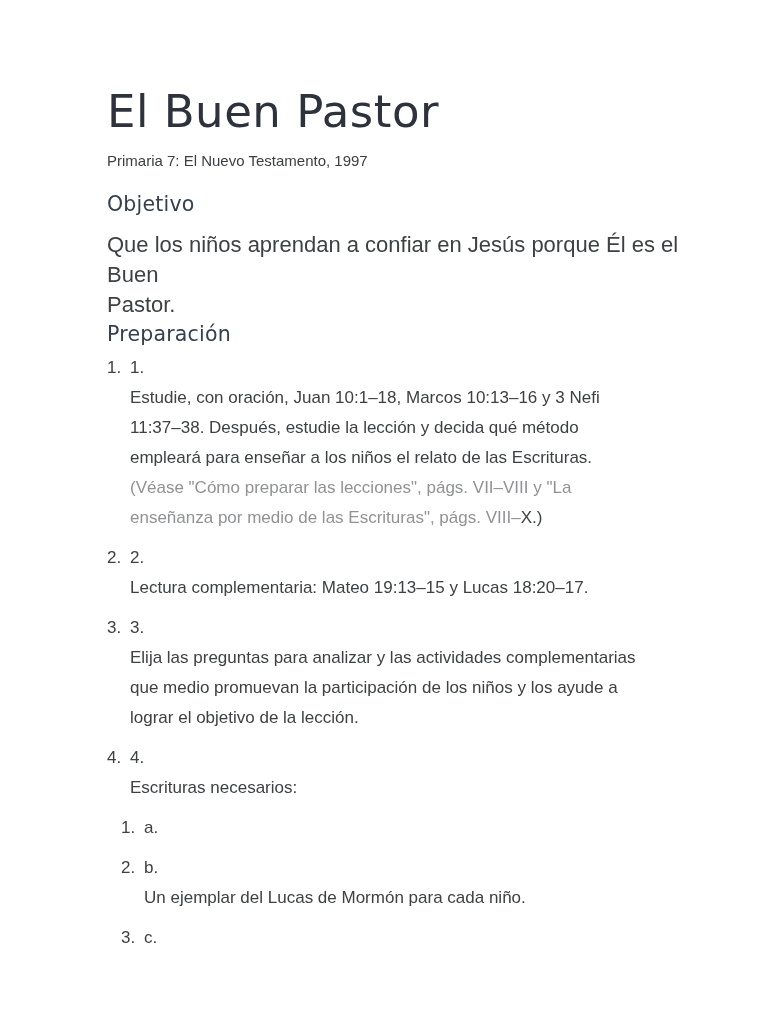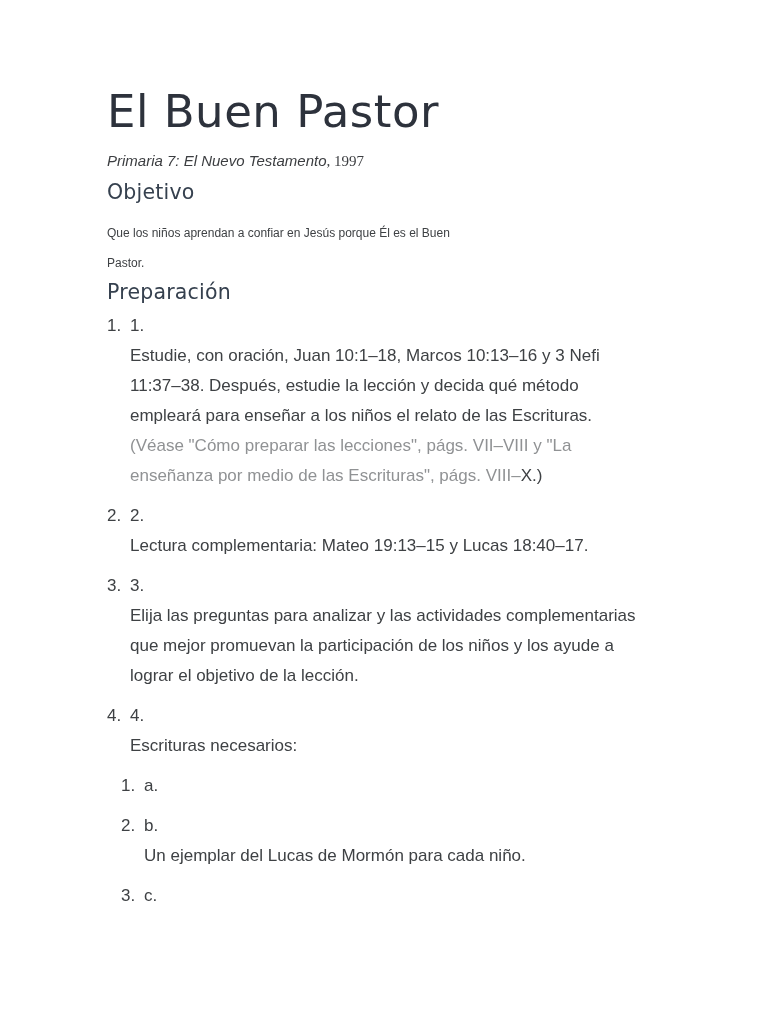--- a/index.html
+++ b/index.html
@@ -24,34 +24,34 @@
     letter-spacing: 0.5px;
     color: #2d323c;
     font-family: "DejaVu Sans", "Liberation Sans", sans-serif;
   }
   .doc-source {
     margin-top: 12px;
     font-size: 15px;
     line-height: 22px;
     color: #3c3e41;
   }
-  .doc-source .src-italic { font-style: italic; }
-  .doc-source .src-year { font-style: normal; font-family: Liberation Serif, serif; }
+  .doc-source .src-italic { }
+  .doc-source .src-year { font-style: normal; }
   .section-heading {
     font-size: 20.5px;
     line-height: 28px;
     font-weight: 400;
     color: #35404e;
     font-family: "DejaVu Sans", "Liberation Sans", sans-serif;
     letter-spacing: 0.2px;
   }
-  .h-objetivo { margin-top: 6px; }
+  .h-objetivo { margin-top: 18px; }
   .h-preparacion { }
   .body-text {
-    font-size: 12px;
+    font-size: 22px;
     line-height: 30px;
     color: #3e4144;
     white-space: pre-line;
     max-width: 590px;
   }
   .objective-para { margin-top: 12px; }
   .prep-list {
     list-style: none;
     margin-top: 5px;
   }
@@ -109,28 +109,28 @@
       <span class="item-text"><span>Estudie, con oración, Juan 10:1–18, Marcos 10:13–16 y 3 Nefi
 11:37–38. Después, estudie la lección y decida qué método
 empleará para enseñar a los niños el relato de las Escrituras.
 </span><span class="note-gray">(Véase "Cómo preparar las lecciones", págs. VII–VIII y "La
 enseñanza por medio de las Escrituras", págs. VIII–</span><span class="note-dark">X.)</span></span>
     </li>
 
     <li class="prep-item">
       <span class="item-marker">2.</span>
       <span class="item-label">2.</span>
-      <span class="item-text">Lectura complementaria: Mateo 19:13–15 y Lucas 18:40–17.</span>
+      <span class="item-text">Lectura complementaria: Mateo 19:13–15 y Lucas 18:20–17.</span>
     </li>
 
     <li class="prep-item">
       <span class="item-marker">3.</span>
       <span class="item-label">3.</span>
       <span class="item-text">Elija las preguntas para analizar y las actividades complementarias
-que mejor promuevan la participación de los niños y los ayude a
+que medio promuevan la participación de los niños y los ayude a
 lograr el objetivo de la lección.</span>
     </li>
 
     <li class="prep-item">
       <span class="item-marker">4.</span>
       <span class="item-label">4.</span>
       <span class="item-text">Escrituras necesarios:</span>
 
       <ol class="materials-sublist">
         <li class="sub-item">

